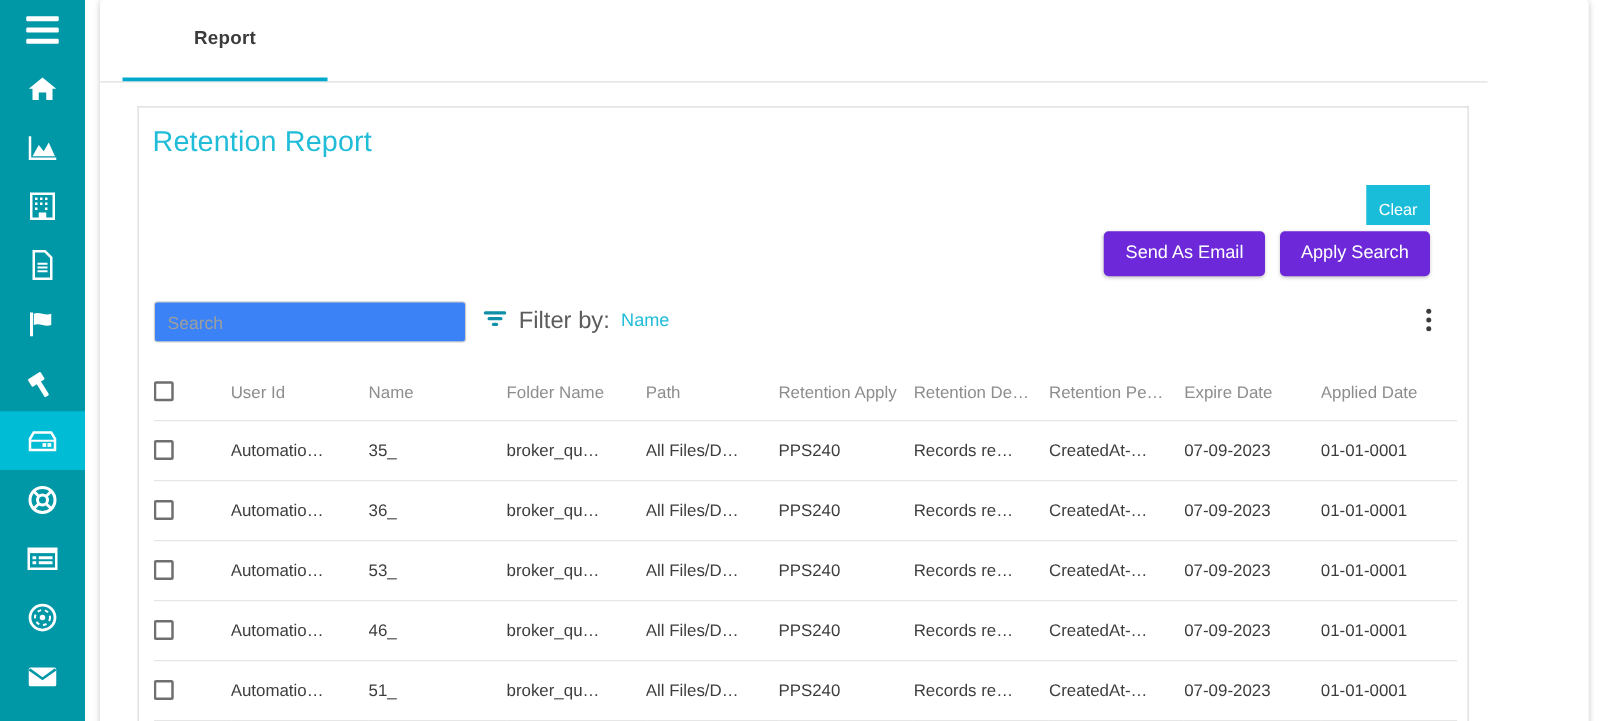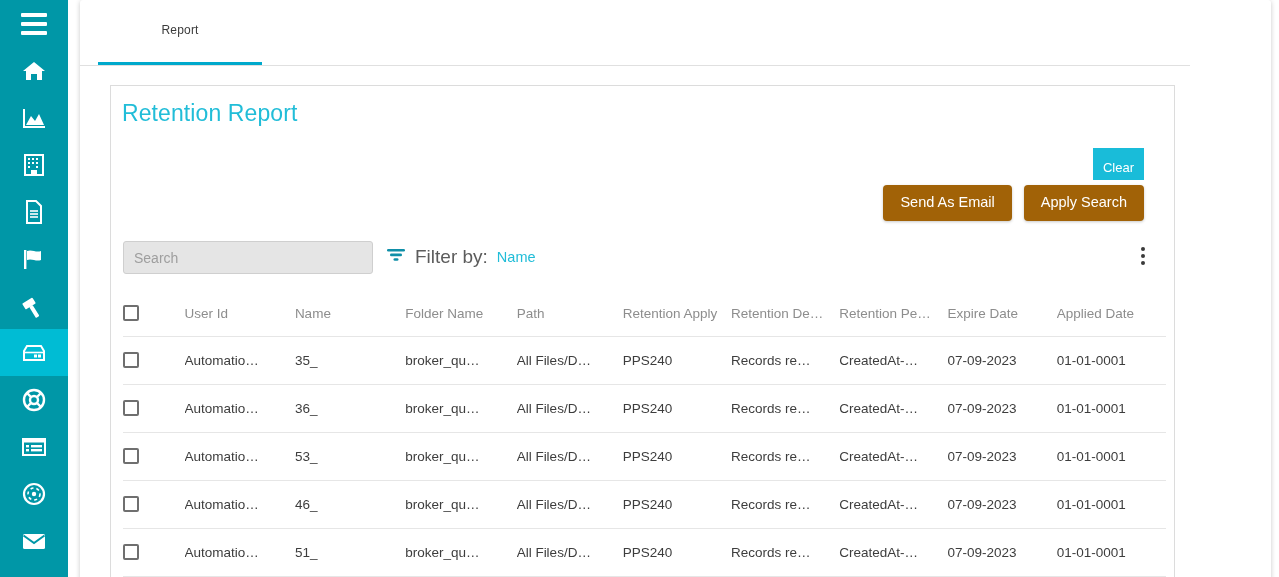--- a/index.html
+++ b/index.html
@@ -76,24 +76,25 @@
     height: 66px;
     border-bottom: 1px solid #e0e0e0;
     display: flex;
     align-items: flex-end;
   }
   .tab {
     height: 100%;
     display: flex;
     align-items: center;
     justify-content: center;
-    font-size: 12px;
+    font-size: 15px;
     cursor: pointer;
     padding-bottom: 2px;
     letter-spacing: .2px;
+    font-weight: bold;
   }
   .tab-report {
     width: 164px;
     margin-left: 18px;
     color: #3b3b3b;
     border-bottom: 3px solid #00a9cc;
   }
   .tab-email {
     width: 160px;
     color: #9a9a9a;
@@ -131,21 +132,21 @@
     cursor: pointer;
     line-height: 1;
   }
   .btn-row {
     position: absolute;
     right: 30px; top: 99px;
     display: flex;
     gap: 12px;
   }
   .btn-primary {
-    background: #a16207;
+    background: #6d28d9;
     color: #ffffff;
     border: none;
     border-radius: 4px;
     font-size: 14.5px;
     font-family: inherit;
     padding: 10px 17px 11px;
     cursor: pointer;
     box-shadow: 0 1px 3px rgba(0,0,0,0.22);
     line-height: 1;
     white-space: nowrap;
@@ -156,21 +157,21 @@
     position: absolute;
     left: 12px; top: 155px;
     width: 250px;
     height: 33px;
     border: 1px solid #cfcfcf;
     border-radius: 3px;
     padding: 0 10px;
     font-size: 14px;
     font-family: inherit;
     color: #3b3b3b;
-    background: #e5e5e5;
+    background: #3b82f6;
     outline: none;
   }
   .searchbar::placeholder { color: #9e9e9e; }
 
   .filter-group {
     position: absolute;
     left: 275px; top: 160px;
     display: flex;
     align-items: center;
     gap: 9px;

